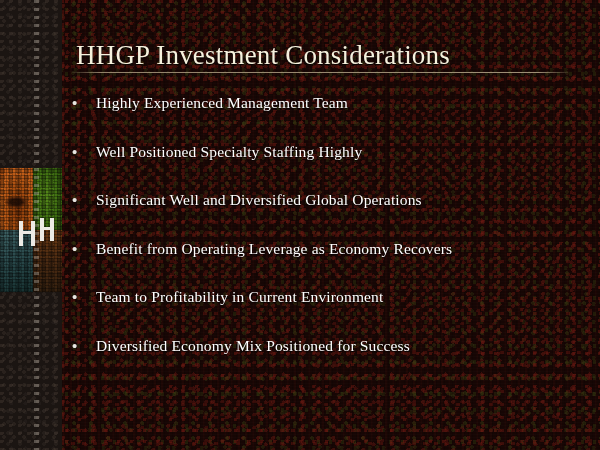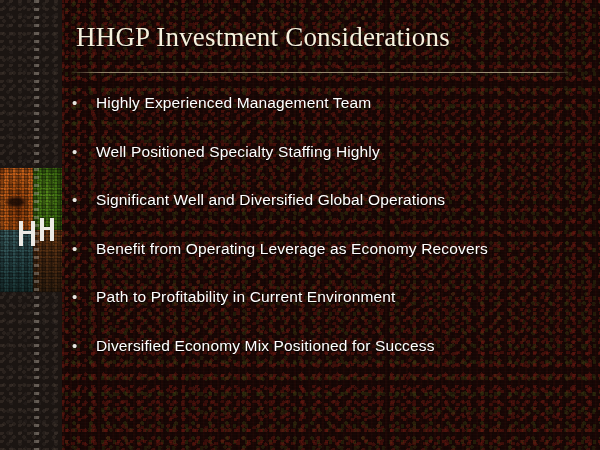--- a/index.html
+++ b/index.html
@@ -126,21 +126,21 @@
     background-image: repeating-linear-gradient(
         180deg,
         rgba(198,190,178,.48) 0 3px,
         rgba(0,0,0,0) 3px 8px);
     opacity: .75;
   }
 
   
   #title {
     position: absolute;
-    left: 76px; top: 20px;
+    left: 76px; top: 38px;
     font-family: "Liberation Serif", "DejaVu Serif", serif;
     font-size: 27px;
     line-height: 34px;
     color: #f6f1dd;
     letter-spacing: .2px;
     white-space: nowrap;
     text-shadow: 0 1px 1px rgba(0,0,0,.9);
   }
   #title-rule {
     position: absolute;
@@ -169,20 +169,21 @@
     font-size: 15px;
     line-height: 22px;
     flex: 0 0 24px;
   }
   .bullet-text {
     color: #ffffff;
     font-size: 15.5px;
     line-height: 22px;
     letter-spacing: .15px;
     text-shadow: 0 1px 1px rgba(0,0,0,.85);
+    font-family: Liberation Serif, serif;
   }
 </style>
 </head>
 <body>
 
 <div id="slide">
 
   <div class="noise"></div>
   <div class="noise2"></div>
 
@@ -221,21 +222,21 @@
       <div class="bullet-row" style="top: 189.2px;">
         <span class="bullet-mark">•</span>
         <span class="bullet-text">Significant Well and Diversified Global Operations</span>
       </div>
       <div class="bullet-row" style="top: 237.8px;">
         <span class="bullet-mark">•</span>
         <span class="bullet-text">Benefit from Operating Leverage as Economy Recovers</span>
       </div>
       <div class="bullet-row" style="top: 286.4px;">
         <span class="bullet-mark">•</span>
-        <span class="bullet-text">Path to Profitability in Current Environment</span>
+        <span class="bullet-text">Team to Profitability in Current Environment</span>
       </div>
       <div class="bullet-row" style="top: 335px;">
         <span class="bullet-mark">•</span>
         <span class="bullet-text">Diversified Economy Mix Positioned for Success</span>
       </div>
     </div>
 
 </div>
 
 </body></html>

